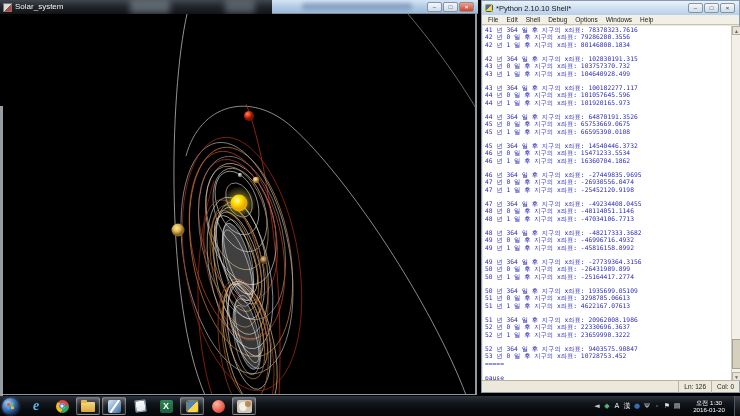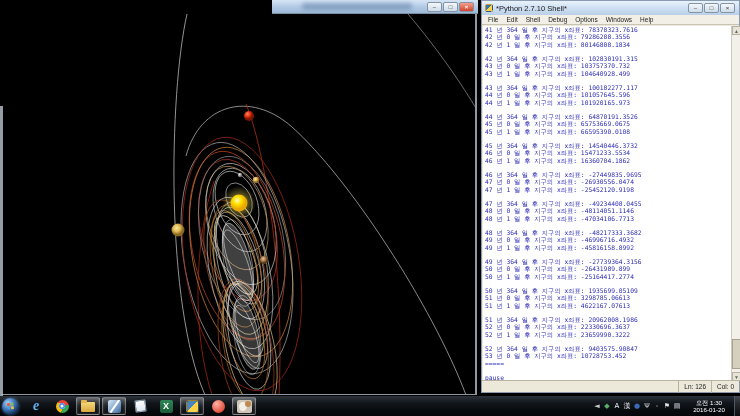--- a/index.html
+++ b/index.html
@@ -85,20 +85,26 @@
 
   #tray { margin-left:auto; display:flex; align-items:center; gap:2px; }
   .tray-ico { font-size:7px; line-height:18px; width:8px; text-align:center; font-family:"DejaVu Sans",sans-serif; }
   #clock { width:44px; text-align:center; color:#fff; font-size:6.2px; line-height:7px; margin:0 3px 0 6px; }
   #show-desktop { width:6px; height:20px; border-left:1px solid #4a5868; background:linear-gradient(180deg,rgba(255,255,255,.12),rgba(255,255,255,.03)); }
 </style>
 </head>
 <body>
 
 <div class="abs" id="solar-window">
+  <div class="abs" id="solar-titlebar">
+    <div class="glass1"></div>
+    <div class="glass2"></div>
+    <span class="tk-icon"></span>
+    <span id="solar-title">Solar_system</span>
+  </div>
 
   <div class="abs" id="bg-titlebar">
     <div class="blur-text"></div>
     <div class="cap-btns" id="bg-cap-btns">
         <div class="cap-btn">–</div>
         <div class="cap-btn">□</div>
         <div class="cap-btn close-red">×</div>
       </div>
   </div>
 
@@ -179,21 +185,21 @@
         <circle cx="239" cy="161" r="2.2" fill="url(#grad-gray)"></circle>
         <circle cx="263" cy="246" r="4" fill="url(#grad-brown)"></circle>
       </svg>
   </div>
   <div class="abs" id="edge-strip"></div>
 </div>
 
 <div class="abs" id="shell-window">
   <div class="abs" id="shell-titlebar">
     <span class="py-icon"></span>
-    <span id="shell-title">*Python 2.7.10 Shell*</span>
+    <span id="shell-title">*Python 2.10.10 Shell*</span>
     <div class="cap-btns" id="shell-cap-btns">
         <div class="cap-btn">–</div>
         <div class="cap-btn">□</div>
         <div class="cap-btn">×</div>
       </div>
   </div>
   <div class="abs" id="shell-menubar">
       <span class="menu-item">File</span>
       <span class="menu-item">Edit</span>
       <span class="menu-item">Shell</span>

